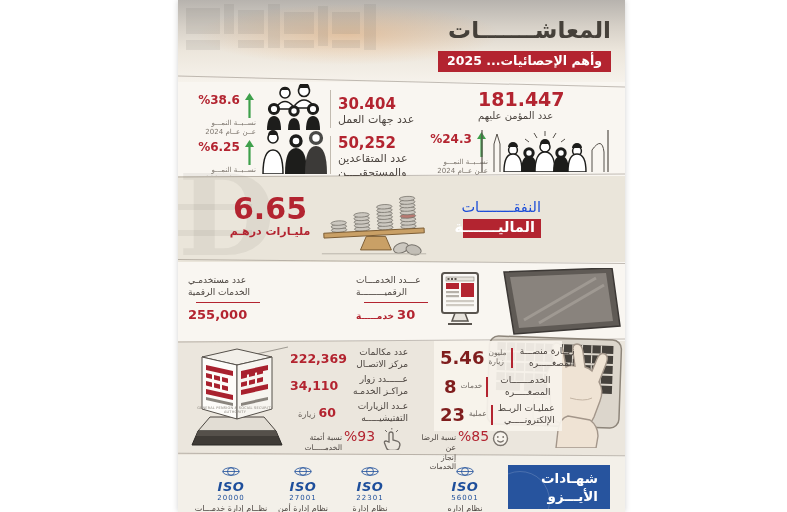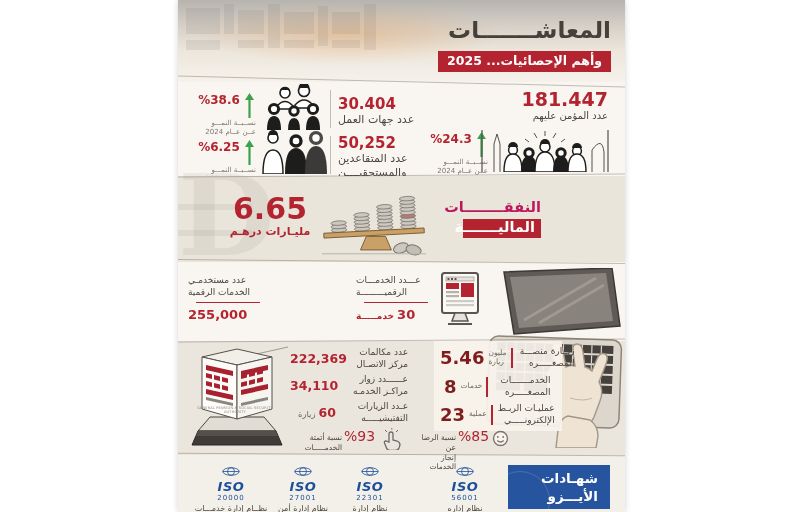--- a/index.html
+++ b/index.html
@@ -23,32 +23,32 @@
   font-size:12.5px;font-weight:bold;padding:2px 9px 4px}
 .growth{position:absolute;width:60px;text-align:left}
 .g-top{display:flex;direction:ltr;align-items:flex-start;justify-content:center;gap:5px}
 .g-pct{color:#b32430;font-weight:bold;font-size:12px;direction:ltr}
 .g-cap{font-size:7px;color:#7d766e;text-align:right;line-height:1.35;letter-spacing:.3px}
 .vline{position:absolute;width:1px;background:#c2bbb0}
 .ill{position:absolute}
 .stat{position:absolute}
 .stat .v{font-weight:bold;color:#b32430;direction:ltr;unicode-bidi:isolate;text-align:inherit}
 .stat .l{color:#4b443f;line-height:1.25}
-.al{text-align:left}.ar{text-align:right}
+.al{text-align:left}.ar{text-align:left}
 .fs19{font-size:19px}.fs15{font-size:15px}
 .fs10{font-size:10px}.fs95{font-size:11px}
 .dirham-wm{position:absolute;left:0;top:-16px;font-family:"DejaVu Serif",serif;
   font-size:112px;font-weight:bold;color:rgba(74,64,54,.07);line-height:1;direction:ltr}
 .dirham-wm::after{content:"";position:absolute;left:-12px;top:44px;width:86px;height:20px;
   border-top:6px solid rgba(74,64,54,.07);border-bottom:6px solid rgba(74,64,54,.07)}
 .exp-val{position:absolute;left:50px;top:18px;width:84px;text-align:center}
 .exp-val .n{font-size:30px;font-weight:bold;color:#b32430;line-height:1;direction:ltr}
 .exp-val .u{font-size:11px;font-weight:bold;color:#b32430;margin-top:1px}
 .exp-title{position:absolute;right:84px;top:21px;width:78px;text-align:center}
-.exp-title .t1{color:#be185d;font-weight:bold;font-size:14.5px}
+.exp-title .t1{color:#1d4ed8;font-weight:normal;font-size:14.5px}
 .exp-title .t2{display:block;background:#b32430;color:#fff;font-weight:bold;font-size:14.5px;
   padding:0 6px 3px;margin-top:3px}
 .dcols{position:absolute;left:10px;top:12px;width:248px;display:flex;direction:rtl;justify-content:space-between}
 .dcol{width:80px;text-align:left}
 .dcol .l{font-size:9px;line-height:1.35;color:#4b443f}
 .dline{height:1px;background:#b32430;margin:4px 8px}
 .dcol .v{font-size:13px;font-weight:bold;color:#b32430;direction:ltr}
 .dval-rtl{direction:rtl;unicode-bidi:isolate;display:inline-flex;align-items:baseline;gap:3px}
 .dval-rtl .vu{font-size:9px;font-weight:bold;color:#b32430}
 .lrow,.rrow{position:absolute;display:flex;direction:ltr;align-items:center;gap:6px;z-index:4}

